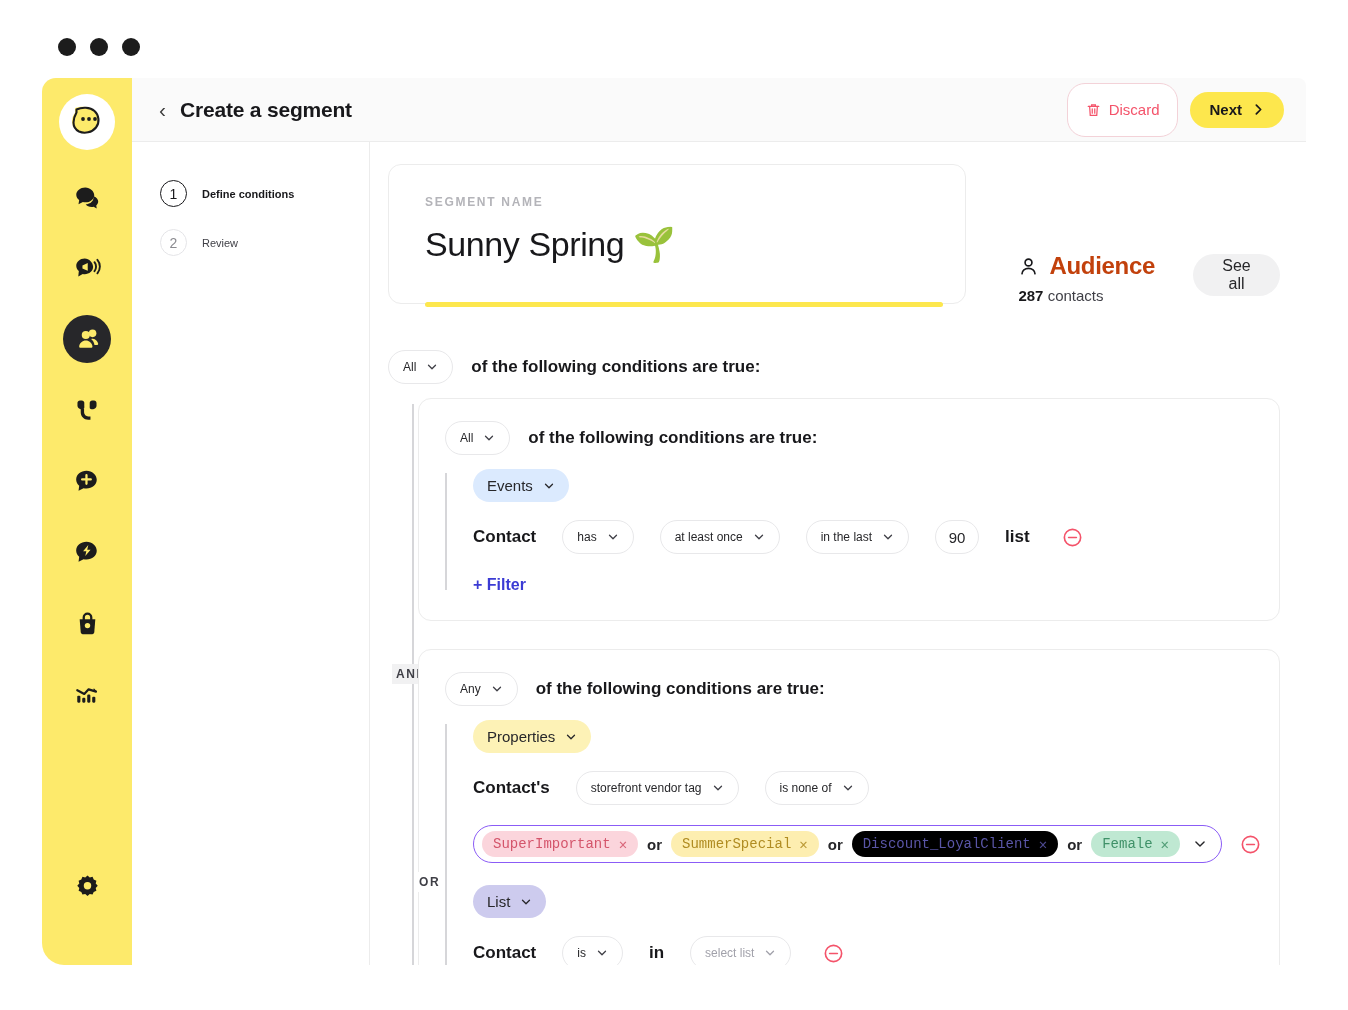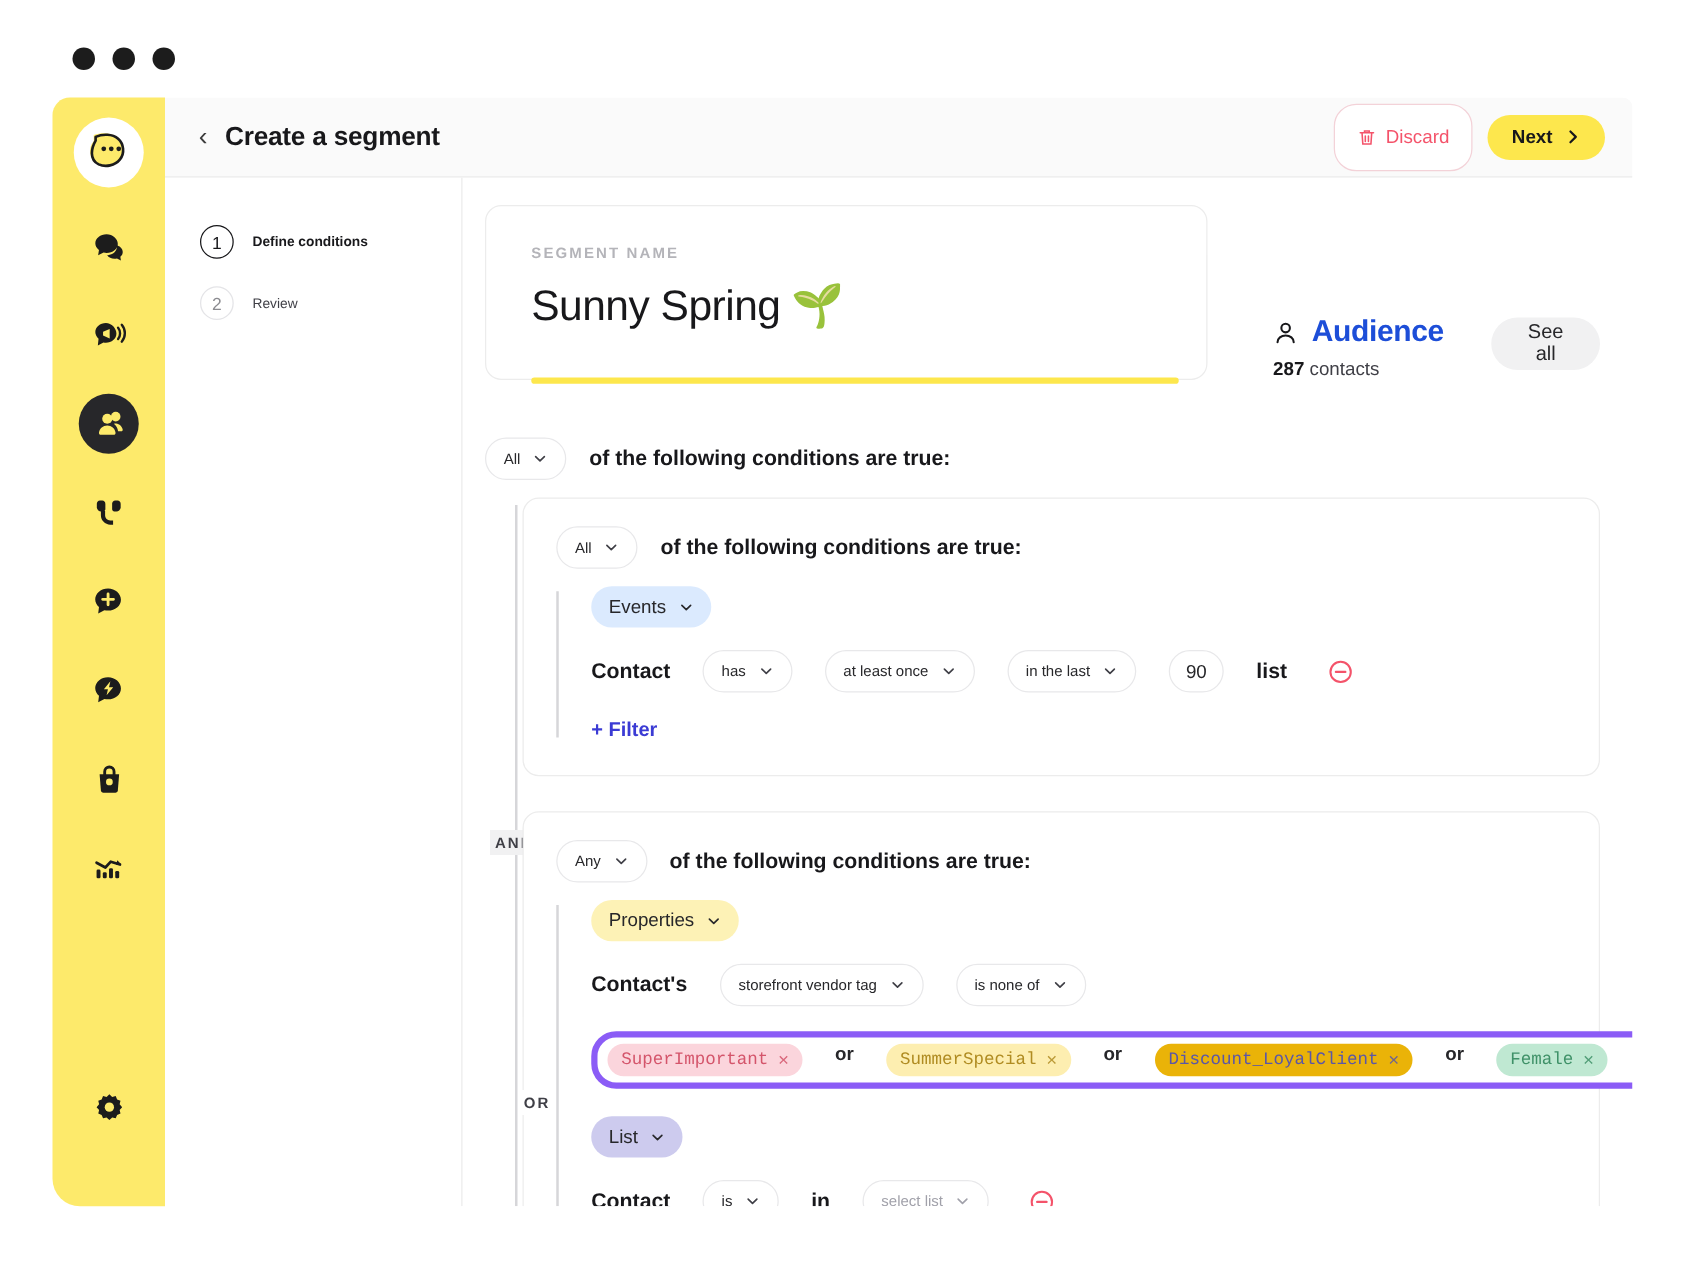--- a/index.html
+++ b/index.html
@@ -108,21 +108,21 @@
     margin-top: 15px; font-size: 34px; font-weight: 400; color: #18181b;
     letter-spacing: -0.4px; white-space: nowrap;
   }
   #segment-name-underline {
     position: absolute; left: 36px; bottom: -4px; width: 518px; height: 5px;
     background: #fde74d; border-radius: 3px;
   }
   #audience-block { margin-left: 52px; display: flex; align-items: flex-start; padding-top: 22px; }
   #audience-text-wrap { }
   #audience-title-row { display: flex; align-items: center; gap: 10px; }
-  #audience-title { font-size: 24px; font-weight: 700; color: #1d4ed8; letter-spacing: -0.3px; }
+  #audience-title { font-size: 24px; font-weight: 700; color: #c2410c; letter-spacing: -0.3px; }
   #audience-count { margin-top: 7px; font-size: 15px; color: #3f3f46; }
   #audience-count b { font-weight: 700; color: #18181b; }
   #see-all-button {
     margin-left: 38px; margin-top: 2px; height: 42px; padding: 0 22px; border-radius: 21px;
     background: #f1f1f2; color: #27272a; font-size: 16px; border: none; cursor: pointer;
     display: flex; align-items: center;
   }
 
   
   #root-match-row { display: flex; align-items: center; margin-top: 46px; }
@@ -183,22 +183,22 @@
 
   #add-filter-button {
     margin-top: 22px; display: inline-flex; align-items: center; gap: 8px;
     color: #3b3bd4; font-size: 16px; font-weight: 700; background: none; border: none;
     cursor: pointer; padding: 0;
   }
 
   
   .tags-row { display: flex; align-items: center; gap: 12px; margin-top: 20px; }
   .tags-box {
-    display: flex; gap: 26px;
-    border: 5px solid #8b5cf6; border-radius: 20px; background: #ffffff;
+    display: flex; align-items: center; gap: 9px;
+    border: 1px solid #8b5cf6; border-radius: 20px; background: #ffffff;
     padding: 5px 14px 5px 8px; min-height: 38px;
   }
   .tag-pill {
     display: inline-flex; align-items: center; gap: 8px;
     height: 26px; padding: 0 11px; border-radius: 13px;
     font-size: 14px; font-family: "Liberation Mono", "DejaVu Sans Mono", monospace;
     cursor: default; white-space: nowrap;
   }
   .tag-pill .tag-x { cursor: pointer; font-size: 14px; opacity: .85; }
   .tag-or { font-size: 15px; font-weight: 700; color: #27272a; }
@@ -475,21 +475,21 @@
                   <span class="tag-pill" id="tag-0" style="background: rgb(251, 213, 220); color: rgb(212, 85, 107);">
                     <span>SuperImportant</span>
                     <span class="tag-x">✕</span>
                   </span>
                   <span class="tag-or">or</span>
                   <span class="tag-pill" id="tag-1" style="background: rgb(253, 238, 176); color: rgb(176, 140, 34);">
                     <span>SummerSpecial</span>
                     <span class="tag-x">✕</span>
                   </span>
                   <span class="tag-or">or</span>
-                  <span class="tag-pill" id="tag-2" style="background: #eab308; color: rgb(90, 86, 168);">
+                  <span class="tag-pill" id="tag-2" style="background: #000000; color: rgb(90, 86, 168);">
                     <span>Discount_LoyalClient</span>
                     <span class="tag-x">✕</span>
                   </span>
                   <span class="tag-or">or</span>
                   <span class="tag-pill" id="tag-3" style="background: rgb(191, 232, 210); color: rgb(63, 145, 104);">
                     <span>Female</span>
                     <span class="tag-x">✕</span>
                   </span>
                   <span class="tag-chevron">
                     <svg width="14" height="14" viewBox="0 0 24 24" fill="none" stroke="#27272a" stroke-width="2.4" stroke-linecap="round" stroke-linejoin="round">

